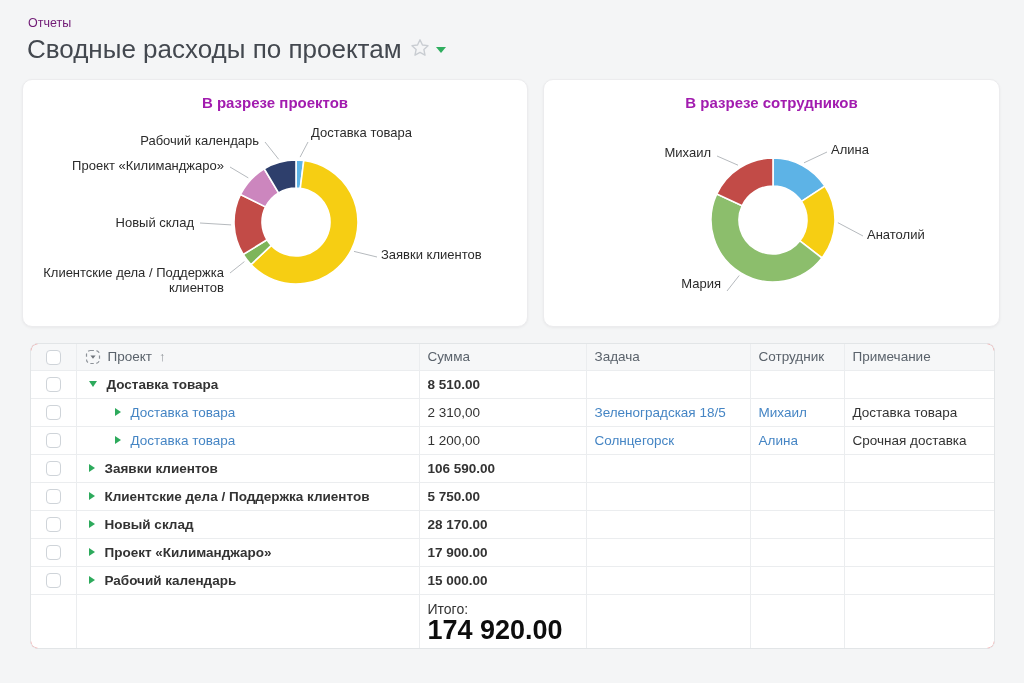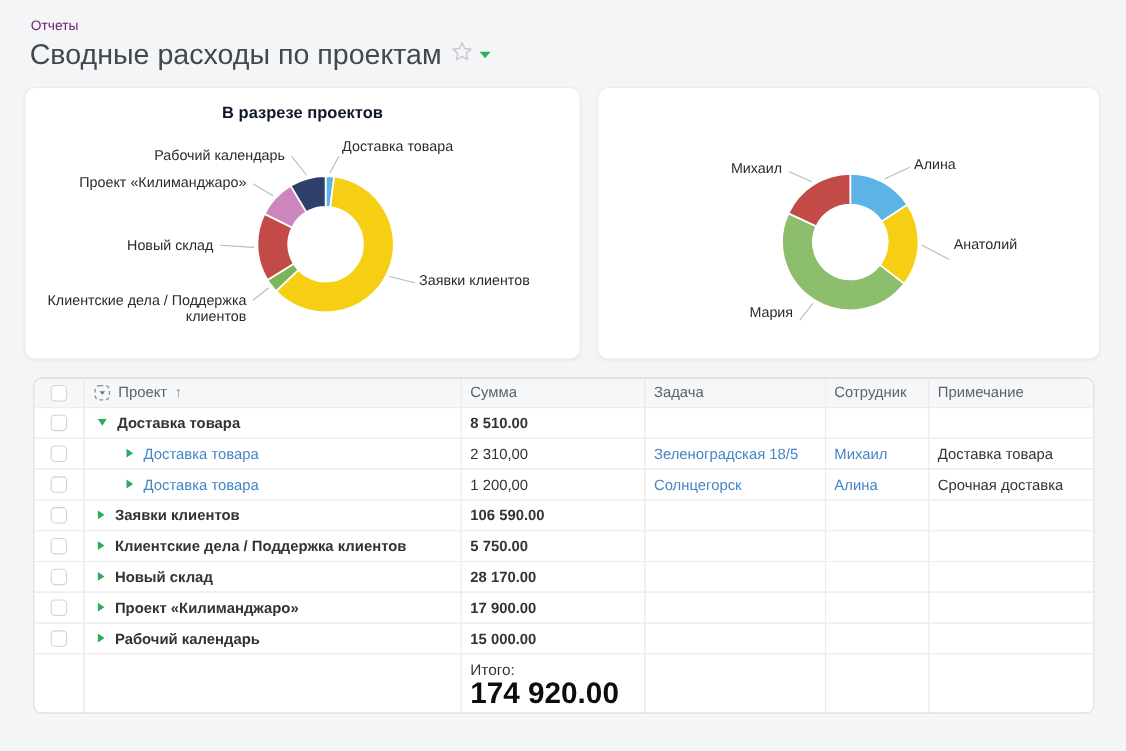--- a/index.html
+++ b/index.html
@@ -51,38 +51,38 @@
     border-radius:10px;
     box-shadow:0 1px 3px rgba(0,0,0,0.05);
     height:248px;
   }
   .panel.projects  { width:506px; }
   .panel.employees { width:457px; }
   .panel h3 {
     text-align:center;
     font-size:15px;
     font-weight:700;
-    color:#0f172a;
+    color:#a21caf;
     padding-top:14px;
   }
   .donut-svg { position:absolute; left:0; top:0; }
   .chart-label {
     position:absolute;
     font-size:13px;
     color:#2b2b2b;
     line-height:15px;
     white-space:nowrap;
   }
   .chart-label.right { text-align:right; }
   .chart-label.wrap  { white-space:normal; }
   
   .grid {
     width:965px;
     margin:16px 0 0 30px;
-    background:#fca5a5;
+    background:#ef4444;
     border:1px solid #e2e5e7;
     border-radius:8px;
     overflow:hidden;
   }
   table { border-collapse:collapse; width:100%; table-layout:fixed; font-size:13.5px; }
   th, td { border-right:1px solid #ebedef; border-bottom:1px solid #ebedef; padding:0 8px; }
   th:last-child, td:last-child { border-right:none; }
   thead th {
     background:#f6f7f8;
     height:26px;
@@ -174,23 +174,24 @@
       <svg class="donut-svg" id="donut-1" width="457" height="248">
           <path d="M229.00 78.00 A62 62 0 0 1 280.93 106.12 L257.48 121.42 A34 34 0 0 0 229.00 106.00 Z" fill="#5db3e6" stroke="#ffffff" stroke-width="1.6"></path>
           <path d="M260.0 82.8 L283 72" stroke="#b6babe" stroke-width="1" fill="none"></path>
           <path d="M280.93 106.12 A62 62 0 0 1 277.99 178.00 L255.87 160.84 A34 34 0 0 0 257.48 121.42 Z" fill="#f6ce13" stroke="#ffffff" stroke-width="1.6"></path>
           <path d="M293.9 142.7 L319 156" stroke="#b6babe" stroke-width="1" fill="none"></path>
           <path d="M277.99 178.00 A62 62 0 0 1 172.74 113.95 L198.15 125.72 A34 34 0 0 0 255.87 160.84 Z" fill="#8cbe6c" stroke="#ffffff" stroke-width="1.6"></path>
           <path d="M195.2 195.5 L183 211" stroke="#b6babe" stroke-width="1" fill="none"></path>
           <path d="M172.74 113.95 A62 62 0 0 1 229.00 78.00 L229.00 106.00 A34 34 0 0 0 198.15 125.72 Z" fill="#c24b47" stroke="#ffffff" stroke-width="1.6"></path>
           <path d="M194.0 85.2 L173 76" stroke="#b6babe" stroke-width="1" fill="none"></path>
         </svg>
+      <h3 style="position:relative;">В разрезе сотрудников</h3>
       <div id="labels-1">
           <div class="chart-label" style="top: 62px; left: 287px;">Алина</div>
-          <div class="chart-label" style="top: 134px; left: 323px;">Анатолий</div>
+          <div class="chart-label" style="top: 147px; left: 323px;">Анатолий</div>
           <div class="chart-label right" style="top: 196px; right: 278px;">Мария</div>
           <div class="chart-label right" style="top: 65px; right: 288px;">Михаил</div>
         </div>
     </section>
   </div>
 
   <div class="grid">
     <table>
       <colgroup>
         <col style="width:45px">

